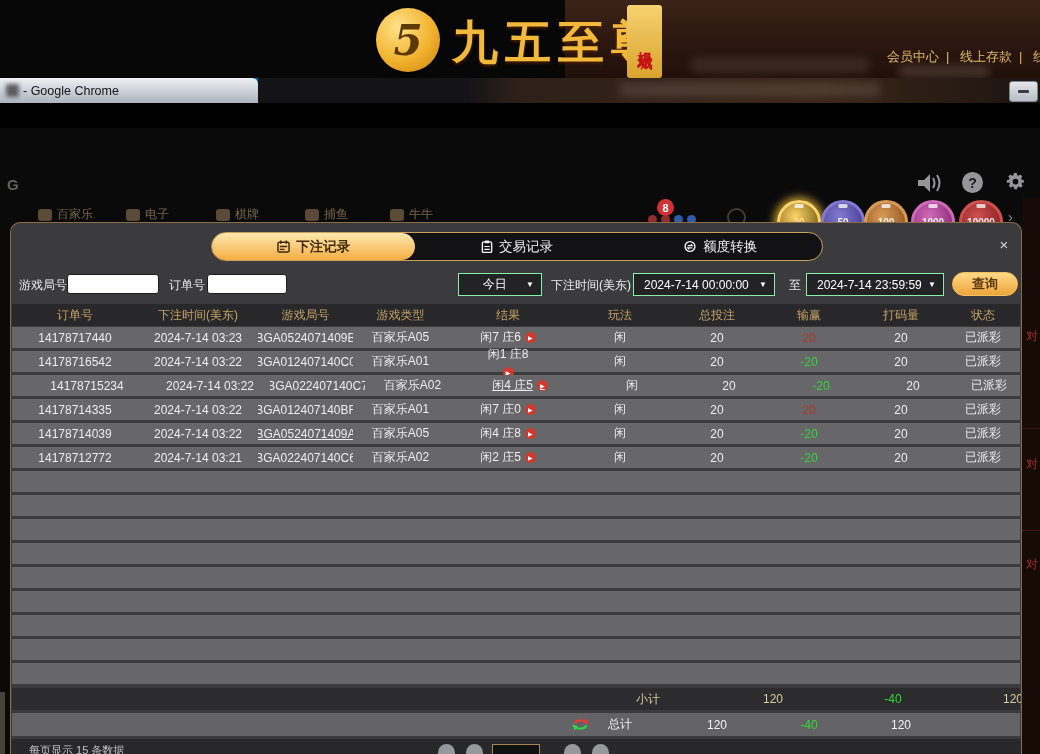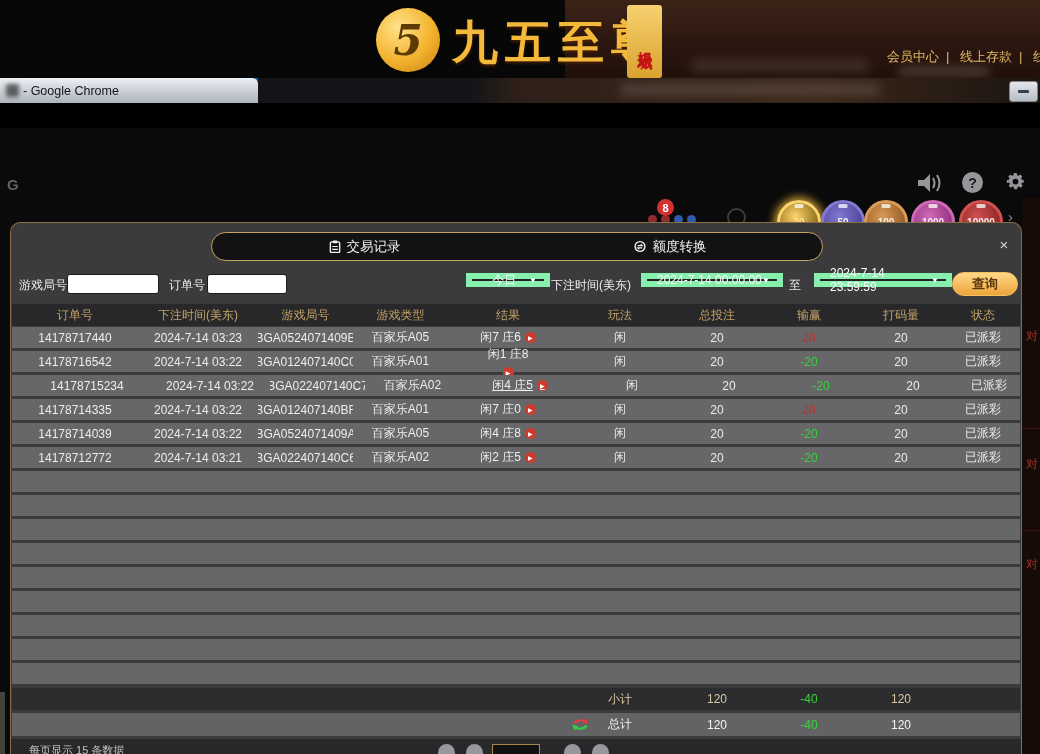--- a/index.html
+++ b/index.html
@@ -78,34 +78,34 @@
   .tab-wrap{position:absolute;left:200px;top:9px;width:612px;height:29px;background:#121214;border:1px solid #c9a25d;
     border-radius:16px;display:flex;box-sizing:border-box;}
   .tab{flex:1;display:flex;align-items:center;justify-content:center;gap:6px;font-size:13.5px;color:#f2f2f2;cursor:pointer;}
   .tab.active{background:linear-gradient(180deg,#ffe8b0,#f3ae42);border-radius:15px;color:#42290c;font-weight:bold;}
   .modal-close{position:absolute;left:984px;top:12px;width:18px;height:18px;display:flex;align-items:center;justify-content:center;
     font-size:15px;color:#d8d8d8;cursor:pointer;}
 
   .filter-row{position:absolute;left:0;top:46px;width:1012px;height:32px;font-size:12px;color:#ececec;}
   .flabel{position:absolute;top:8px;}
   .f-input{position:absolute;top:5px;height:20px;background:#fff;border:1px solid #1c1c1c;border-radius:3px;box-sizing:border-box;}
-  .sel{position:absolute;top:4px;height:14px;background:#232325;border:6px solid #86efac;box-sizing:border-box;
-    display:flex;align-items:center;color:#fff;font-size:12px;cursor:pointer;margin-left:8px;}
+  .sel{position:absolute;top:4px;height:23px;background:#232325;border:1px solid #86efac;box-sizing:border-box;
+    display:flex;align-items:center;color:#fff;font-size:12px;cursor:pointer;}
   .sel .caret{margin-left:auto;font-size:8px;color:#fff;padding-right:7px;}
   .sel .sel-val{padding-left:10px;}
   .sel-today .sel-val{margin:0 auto;padding-left:14px;}
   .btn-query{position:absolute;left:941px;top:3px;width:66px;height:24px;border-radius:12px;border:1px solid #f7c05e;
     background:linear-gradient(180deg,#ffd988,#eda43b);color:#5c3a10;font-size:13px;font-weight:bold;
     display:flex;align-items:center;justify-content:center;cursor:pointer;box-sizing:border-box;}
 
   .table-wrap{position:absolute;left:1px;top:81px;width:1008px;}
   .trow{display:flex;height:21px;margin-bottom:3px;background:#67676a;align-items:center;font-size:12px;color:#ededed;position:relative;}
   .trow.thead{height:22px;margin-bottom:1px;background:#28282a;color:#c3a267;}
   .trow.empty{background:#67676a;}
-  .trow.sub{height:22px;background:#2c2c2e;margin-top:4px;margin-bottom:0;color:#d9c8a0;}
+  .trow.sub{height:22px;background:#2c2c2e;margin-top:4px;margin-bottom:0;color:#d9c8a0;gap:28px;}
   .trow.tot{height:23px;background:#636366;margin-top:3px;margin-bottom:0;color:#f2f2f2;}
   .tcell{display:flex;align-items:center;justify-content:center;flex:none;gap:4px;overflow:hidden;white-space:nowrap;}
   .play{display:inline-flex;width:11px;height:11px;border-radius:50%;background:#d03a2e;color:#fff;font-size:6px;
     align-items:center;justify-content:center;cursor:pointer;}
   .refresh-ico{position:absolute;left:560px;top:4px;}
 
   .pag-strip{position:absolute;left:0;top:516px;width:1012px;height:16px;background:#28282a;}
   .pag-frag{position:absolute;left:18px;top:4px;font-size:11px;color:#dcdcdc;opacity:.85;white-space:nowrap;}
   .pag-circle{position:absolute;top:5px;width:17px;height:17px;border-radius:50%;background:#97989c;cursor:pointer;}
   .pag-input{position:absolute;left:481px;top:5px;width:48px;height:18px;background:#111;border:1px solid #a8854e;box-sizing:border-box;}
@@ -153,20 +153,42 @@
         </svg>
     </span>
     <span class="icon-help"></span>
     <span class="icon-gear">
       <svg width="23" height="23" viewBox="0 0 24 24">
           <path fill="#96969a" d="M21 13.5l-2.2-.4a7 7 0 01-.6 1.5l1.3 1.8-2.1 2.1-1.8-1.3a7 7 0 01-1.5.6l-.4 2.2h-3l-.4-2.2a7 7 0 01-1.5-.6l-1.8 1.3-2.1-2.1 1.3-1.8a7 7 0 01-.6-1.5L3 13.5v-3l2.2-.4a7 7 0 01.6-1.5L4.5 6.8l2.1-2.1 1.8 1.3a7 7 0 011.5-.6l.4-2.2h3l.4 2.2a7 7 0 011.5.6l1.8-1.3 2.1 2.1-1.3 1.8a7 7 0 01.6 1.5l2.2.4v3z"></path>
           <circle cx="12" cy="12" r="3" fill="#0a0a0b"></circle>
         </svg>
     </span>
 
+    <div class="game-nav">
+      <span class="nav-item" style="left:38px">
+          <span class="nav-ico"></span>
+          <span>百家乐</span>
+        </span>
+      <span class="nav-item" style="left:126px">
+          <span class="nav-ico"></span>
+          <span>电子</span>
+        </span>
+      <span class="nav-item" style="left:216px">
+          <span class="nav-ico"></span>
+          <span>棋牌</span>
+        </span>
+      <span class="nav-item" style="left:305px">
+          <span class="nav-ico"></span>
+          <span>捕鱼</span>
+        </span>
+      <span class="nav-item" style="left:390px">
+          <span class="nav-ico"></span>
+          <span>牛牛</span>
+        </span>
+    </div>
 
     <div class="badge8">8</div>
     <div class="mini-dot" style="left:648px;background:#b23535"></div>
     <div class="mini-dot" style="left:661px;background:#b23535"></div>
     <div class="mini-dot" style="left:674px;background:#3a6fd0"></div>
     <div class="mini-dot" style="left:687px;background:#3a6fd0"></div>
     <div class="ring-c"></div>
 
     <div id="chips">
         <div class="chip selected" style="left: 777px; background: radial-gradient(circle at 40% 35%, rgb(255, 211, 107), rgb(138, 111, 29) 70%); border: 3px solid rgb(255, 211, 107);">20</div>
@@ -182,20 +204,30 @@
       <span class="red-frag" style="top:258px">对</span>
       <span class="red-frag" style="top:358px">对</span>
       <div class="ul-line" style="top:230px"></div>
       <div class="ul-line" style="top:332px"></div>
     </div>
     <div class="bottom-left-bar"></div>
   </div>
 
   <div class="modal">
     <div class="tab-wrap">
+      <div class="tab active">
+        <svg width="13" height="13" viewBox="0 0 14 14">
+            <rect x="1" y="2.5" width="12" height="10.5" rx="1.5" fill="none" stroke="currentColor" stroke-width="1.6"></rect>
+            <line x1="4" y1="0.5" x2="4" y2="4" stroke="currentColor" stroke-width="1.6"></line>
+            <line x1="10" y1="0.5" x2="10" y2="4" stroke="currentColor" stroke-width="1.6"></line>
+            <line x1="3" y1="7" x2="11" y2="7" stroke="currentColor" stroke-width="1.4"></line>
+            <line x1="3" y1="10" x2="8" y2="10" stroke="currentColor" stroke-width="1.4"></line>
+          </svg>
+        <span>下注记录</span>
+      </div>
       <div class="tab">
         <svg width="12" height="13" viewBox="0 0 12 14">
             <rect x="1" y="2" width="10" height="11.5" rx="1.5" fill="none" stroke="currentColor" stroke-width="1.5"></rect>
             <rect x="3.5" y="0.5" width="5" height="3" rx="1" fill="currentColor"></rect>
             <line x1="3" y1="7" x2="9" y2="7" stroke="currentColor" stroke-width="1.3"></line>
             <line x1="3" y1="10" x2="9" y2="10" stroke="currentColor" stroke-width="1.3"></line>
           </svg>
         <span>交易记录</span>
       </div>
       <div class="tab">
@@ -300,21 +332,21 @@
           </div>
           <div class="tcell" style="width: 104px;">闲</div>
           <div class="tcell" style="width: 90px;">20</div>
           <div class="tcell" style="width: 94px; color: rgb(181, 53, 44);">20</div>
           <div class="tcell" style="width: 90px;">20</div>
           <div class="tcell" style="flex: 1 1 0%;">已派彩</div>
         </div>
         <div class="trow">
           <div class="tcell" style="width: 126px;">14178714039</div>
           <div class="tcell" style="width: 120px;">2024-7-14 03:22</div>
-          <div class="tcell" style="width: 95px;">BGA0524071409A</div>
+          <div class="tcell" style="width: 95px; text-decoration: underline;">BGA0524071409A</div>
           <div class="tcell" style="width: 95px;">百家乐A05</div>
           <div class="tcell" style="width: 120px;">
             <span>闲4 庄8</span>
             <span class="play">▶</span>
           </div>
           <div class="tcell" style="width: 104px;">闲</div>
           <div class="tcell" style="width: 90px;">20</div>
           <div class="tcell" style="width: 94px; color: rgb(53, 212, 58);">-20</div>
           <div class="tcell" style="width: 90px;">20</div>
           <div class="tcell" style="flex: 1 1 0%;">已派彩</div>

